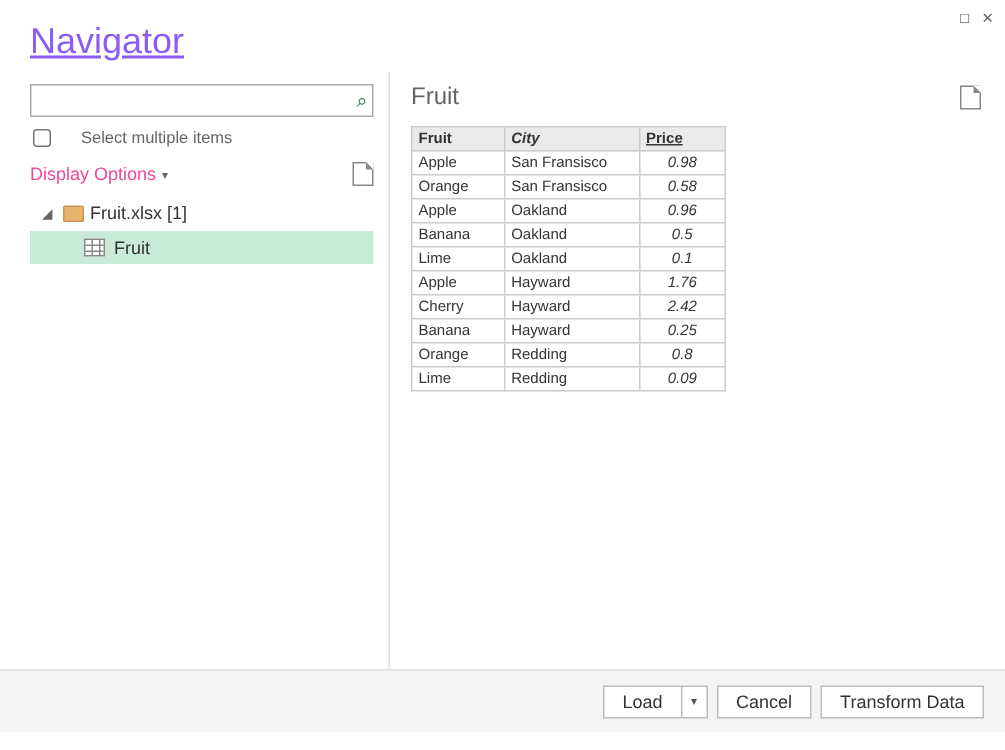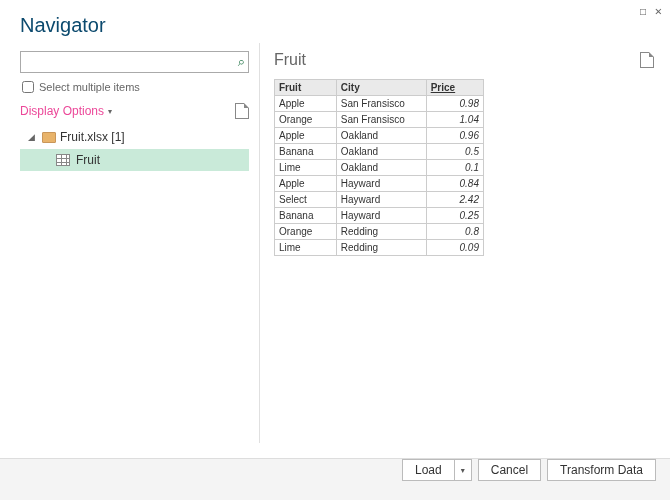--- a/index.html
+++ b/index.html
@@ -24,23 +24,24 @@
     .titlebar-icons span {
       font-size: 12px;
       color: #666;
       cursor: default;
       font-family: monospace;
     }
     .header {
       padding: 14px 20px 6px 20px;
     }
     .header h1 {
-      font-size: 20px;
+      font-size: 24px;
       font-weight: normal;
-      color: #0c4a6e;
+      color: #8b5cf6;
+      text-decoration: underline;
     }
     .main {
       display: flex;
       height: 400px;
     }
     .left {
       width: 260px;
       padding: 8px 10px 8px 20px;
       border-right: 1px solid #e0e0e0;
     }
@@ -58,21 +59,21 @@
     .search-icon {
       position: absolute;
       right: 4px;
       top: 3px;
       color: #217346;
       font-size: 13px;
     }
     .multi-row {
       display: flex;
       align-items: center;
-      gap: 5px;
+      gap: 20px;
       margin-bottom: 10px;
       padding-left: 2px;
     }
     .multi-row input { width: 12px; height: 12px; }
     .multi-row label { color: #666; font-size: 11px; }
     .display-row {
       display: flex;
       justify-content: space-between;
       align-items: center;
       margin-bottom: 8px;
@@ -144,35 +145,35 @@
       border: 1px solid #ccc;
       padding: 2px 4px;
       text-align: left;
       height: 16px;
     }
     table.preview th {
       background: #eaeaea;
       font-weight: bold;
     }
     table.preview td.num {
-      text-align: right;
+      text-align: center;
       font-style: italic;
     }
     .col-fruit { width: 55px; }
-    .col-city { width: 80px; }
+    .col-city { width: 80px; font-style: italic; }
     .col-price { width: 51px; text-decoration: underline; }
     .footer {
       position: absolute;
-      bottom: 0; left: 0; right: 0;
+      bottom: 12px; left: 0; right: 0;
       height: 42px;
       background: #f4f4f4;
       border-top: 1px solid #ddd;
       display: flex;
       justify-content: flex-end;
-      align-items: flex-start;
+      align-items: center;
       padding: 0 14px;
       gap: 6px;
     }
     .btn {
       background: #fff;
       border: 1px solid #bbb;
       height: 22px;
       font-size: 12px;
       padding: 0 12px;
       color: #333;
@@ -253,44 +254,44 @@
       </thead>
       <tbody id="preview-body">
           <tr>
             <td>Apple</td>
             <td>San Fransisco</td>
             <td class="num">0.98</td>
           </tr>
           <tr>
             <td>Orange</td>
             <td>San Fransisco</td>
-            <td class="num">1.04</td>
+            <td class="num">0.58</td>
           </tr>
           <tr>
             <td>Apple</td>
             <td>Oakland</td>
             <td class="num">0.96</td>
           </tr>
           <tr>
             <td>Banana</td>
             <td>Oakland</td>
             <td class="num">0.5</td>
           </tr>
           <tr>
             <td>Lime</td>
             <td>Oakland</td>
             <td class="num">0.1</td>
           </tr>
           <tr>
             <td>Apple</td>
             <td>Hayward</td>
-            <td class="num">0.84</td>
-          </tr>
-          <tr>
-            <td>Select</td>
+            <td class="num">1.76</td>
+          </tr>
+          <tr>
+            <td>Cherry</td>
             <td>Hayward</td>
             <td class="num">2.42</td>
           </tr>
           <tr>
             <td>Banana</td>
             <td>Hayward</td>
             <td class="num">0.25</td>
           </tr>
           <tr>
             <td>Orange</td>

